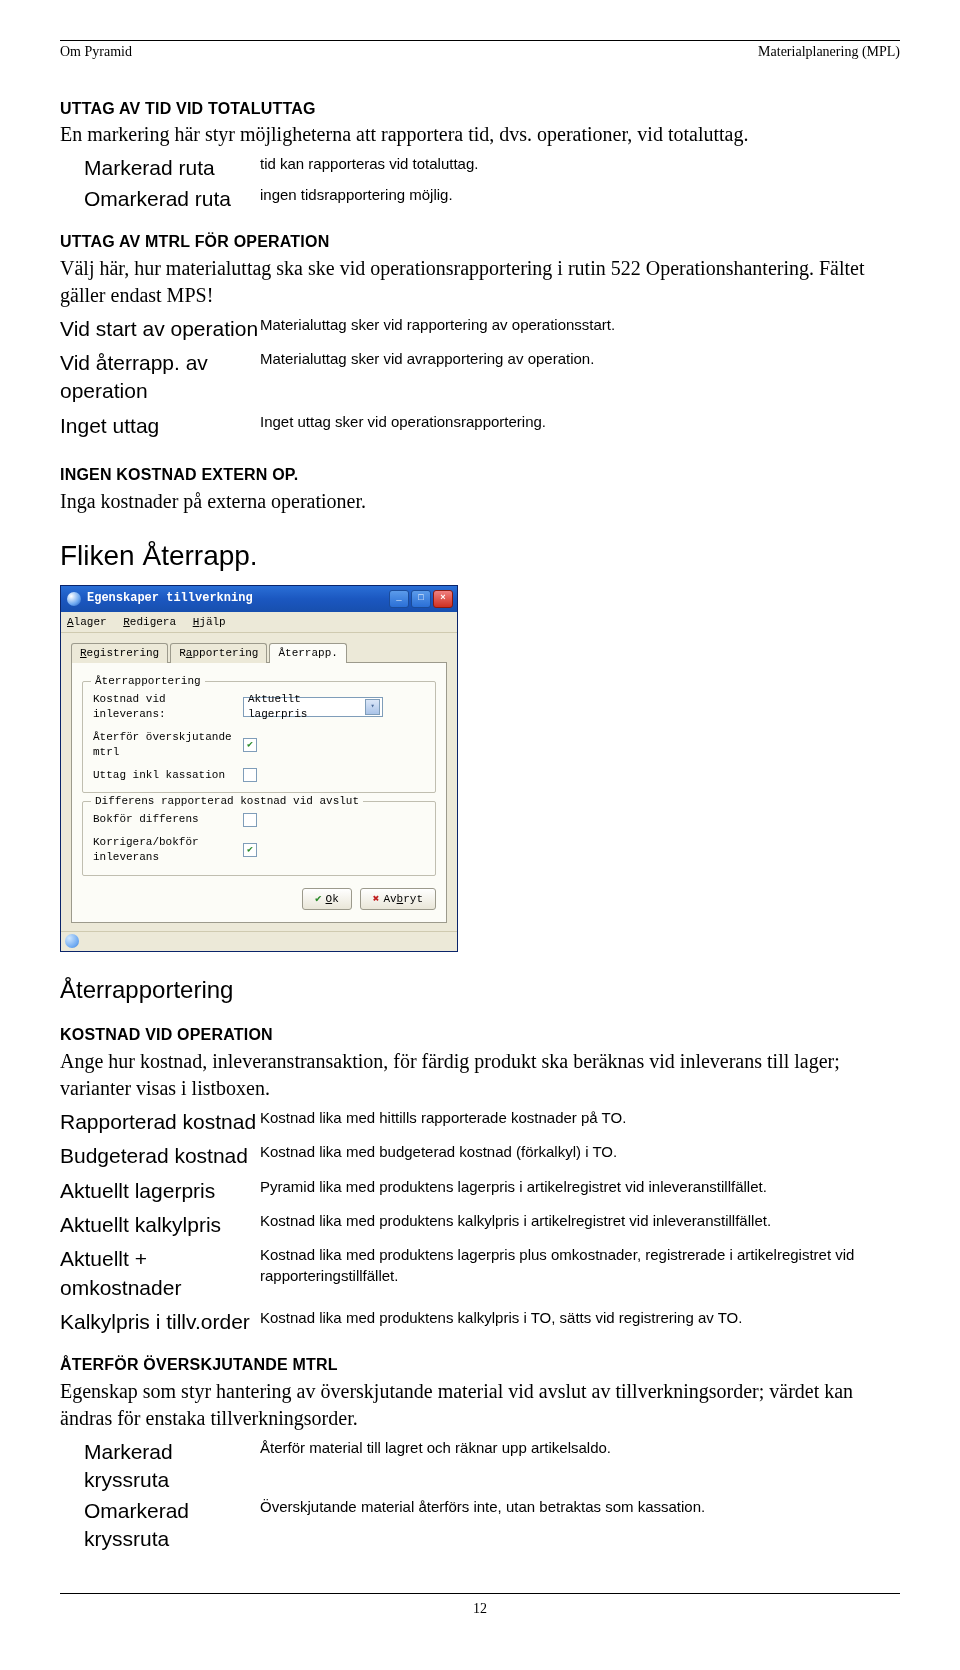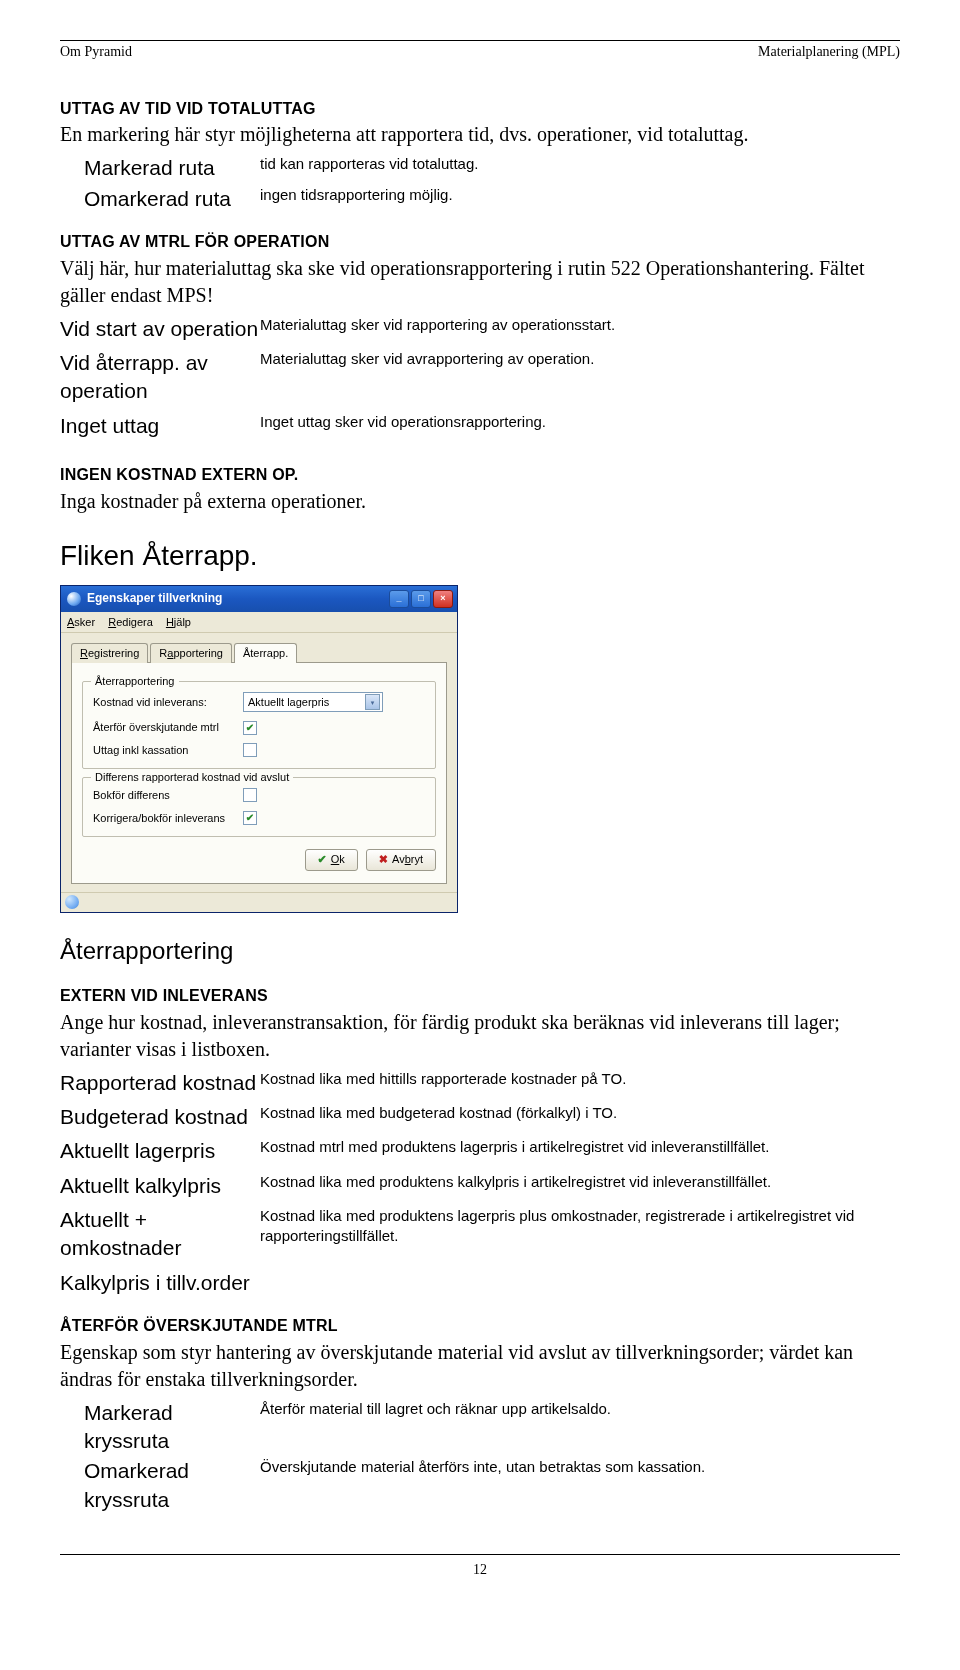--- a/index.html
+++ b/index.html
@@ -19,21 +19,21 @@
   .body-text { font-size: 20px; margin-bottom: 6px; }
   .two-col { display: flex; margin-bottom: 2px; }
   .two-col .col-a { width: 200px; flex-shrink: 0; font-family: Arial, Helvetica, sans-serif; font-size: 21px; padding-left: 24px; }
   .two-col .col-b { flex: 1; font-family: Arial, Helvetica, sans-serif; font-size: 15px; }
   .two-col-indent .col-a { padding-left: 0; }
   .h2 { font-family: Arial, Helvetica, sans-serif; font-size: 28px; font-weight: normal; margin-top: 22px; margin-bottom: 10px; }
   .h3 { font-family: Arial, Helvetica, sans-serif; font-size: 24px; font-weight: normal; margin-top: 22px; margin-bottom: 8px; }
   .footer { border-top: 1px solid #000; margin-top: 40px; text-align: center; padding-top: 6px; font-size: 14px; }
 
   
-  .xp-window { width: 398px; border: 1px solid #0a246a; font-family: Liberation Sans, sans-serif; font-size: 11px; margin: 6px 0 22px 0; }
+  .xp-window { width: 398px; border: 1px solid #0a246a; font-family: Liberation Mono, monospace; font-size: 11px; margin: 6px 0 22px 0; }
   .xp-titlebar { height: 26px; background: linear-gradient(to bottom, #2a6fd6 0%, #1b57c0 50%, #174fae 100%); display: flex; align-items: center; padding: 0 4px 0 6px; color: #fff; }
   .xp-title-icon { width: 14px; height: 14px; border-radius: 50%; background: radial-gradient(circle at 30% 30%, #fff, #6aa6f0 60%, #174fae); margin-right: 6px; }
   .xp-title-text { flex: 1; font-weight: bold; font-size: 12px; }
   .xp-btns { display: flex; gap: 2px; }
   .xp-btn { width: 20px; height: 18px; border-radius: 3px; display: flex; align-items: center; justify-content: center; font-size: 9px; font-weight: bold; color: #fff; }
   .xp-min, .xp-max { background: linear-gradient(to bottom,#5b9bea,#2a6fd6); border: 1px solid #1b4c9a; }
   .xp-close { background: linear-gradient(to bottom,#f08080,#d03020); border: 1px solid #8a1a10; }
   .xp-menubar { background: #ece9d8; padding: 3px 6px; border-bottom: 1px solid #cfcab0; }
   .xp-menu-item { display: inline-block; margin-right: 10px; }
   .xp-menu-item u { text-decoration: underline; }
@@ -100,21 +100,21 @@
   <div class="xp-titlebar">
     <div class="xp-title-icon"></div>
     <div class="xp-title-text">Egenskaper tillverkning</div>
     <div class="xp-btns">
       <div class="xp-btn xp-min">_</div>
       <div class="xp-btn xp-max">□</div>
       <div class="xp-btn xp-close">×</div>
     </div>
   </div>
   <div class="xp-menubar">
-    <span class="xp-menu-item"><u>A</u><span>sker</span></span>
+    <span class="xp-menu-item"><u>A</u><span>lager</span></span>
     <span class="xp-menu-item"><u>R</u>edigera</span>
     <span class="xp-menu-item"><u>H</u>jälp</span>
   </div>
   <div class="xp-body">
     <div class="xp-tabs">
       <div class="xp-tab"><u>R</u><span>egistrering</span></div>
       <div class="xp-tab">R<u>a</u>pportering</div>
       <div class="xp-tab active">Återrapp.</div>
     </div>
     <div class="xp-panel">
@@ -159,44 +159,45 @@
       </div>
     </div>
   </div>
   <div class="xp-status">
     <div class="xp-status-icon"></div>
   </div>
 </div>
 
 <div class="h3">Återrapportering</div>
 
-<div class="section-title">EXTERN VID INLEVERANS</div>
+<div class="section-title">KOSTNAD VID OPERATION</div>
 <div class="body-text">Ange hur kostnad, inleveranstransaktion, för färdig produkt ska beräknas vid inleverans till lager; varianter visas i listboxen.</div>
 <div class="two-col two-col-indent">
   <div class="col-a">Rapporterad kostnad</div>
   <div class="col-b">Kostnad lika med hittills rapporterade kostnader på TO.</div>
 </div>
 <div class="two-col two-col-indent" style="margin-top:6px">
   <div class="col-a">Budgeterad kostnad</div>
   <div class="col-b">Kostnad lika med budgeterad kostnad (förkalkyl) i TO.</div>
 </div>
 <div class="two-col two-col-indent" style="margin-top:6px">
   <div class="col-a">Aktuellt lagerpris</div>
-  <div class="col-b">Kostnad mtrl med produktens lagerpris i artikelregistret vid inleveranstillfället.</div>
+  <div class="col-b">Pyramid lika med produktens lagerpris i artikelregistret vid inleveranstillfället.</div>
 </div>
 <div class="two-col two-col-indent" style="margin-top:6px">
   <div class="col-a">Aktuellt kalkylpris</div>
   <div class="col-b">Kostnad lika med produktens kalkylpris i artikelregistret vid inleveranstillfället.</div>
 </div>
 <div class="two-col two-col-indent" style="margin-top:6px">
   <div class="col-a">Aktuellt + omkostnader</div>
   <div class="col-b">Kostnad lika med produktens lagerpris plus omkostnader, registrerade i artikelregistret vid rapporteringstillfället.</div>
 </div>
 <div class="two-col two-col-indent" style="margin-top:6px">
   <div class="col-a">Kalkylpris i tillv.order</div>
+  <div class="col-b">Kostnad lika med produktens kalkylpris i TO, sätts vid registrering av TO.</div>
 </div>
 
 <div class="section-title">ÅTERFÖR ÖVERSKJUTANDE MTRL</div>
 <div class="body-text">Egenskap som styr hantering av överskjutande material vid avslut av tillverkningsorder; värdet kan ändras för enstaka tillverkningsorder.</div>
 <div class="two-col">
   <div class="col-a">Markerad kryssruta</div>
   <div class="col-b">Återför material till lagret och räknar upp artikelsaldo.</div>
 </div>
 <div class="two-col">
   <div class="col-a">Omarkerad kryssruta</div>

